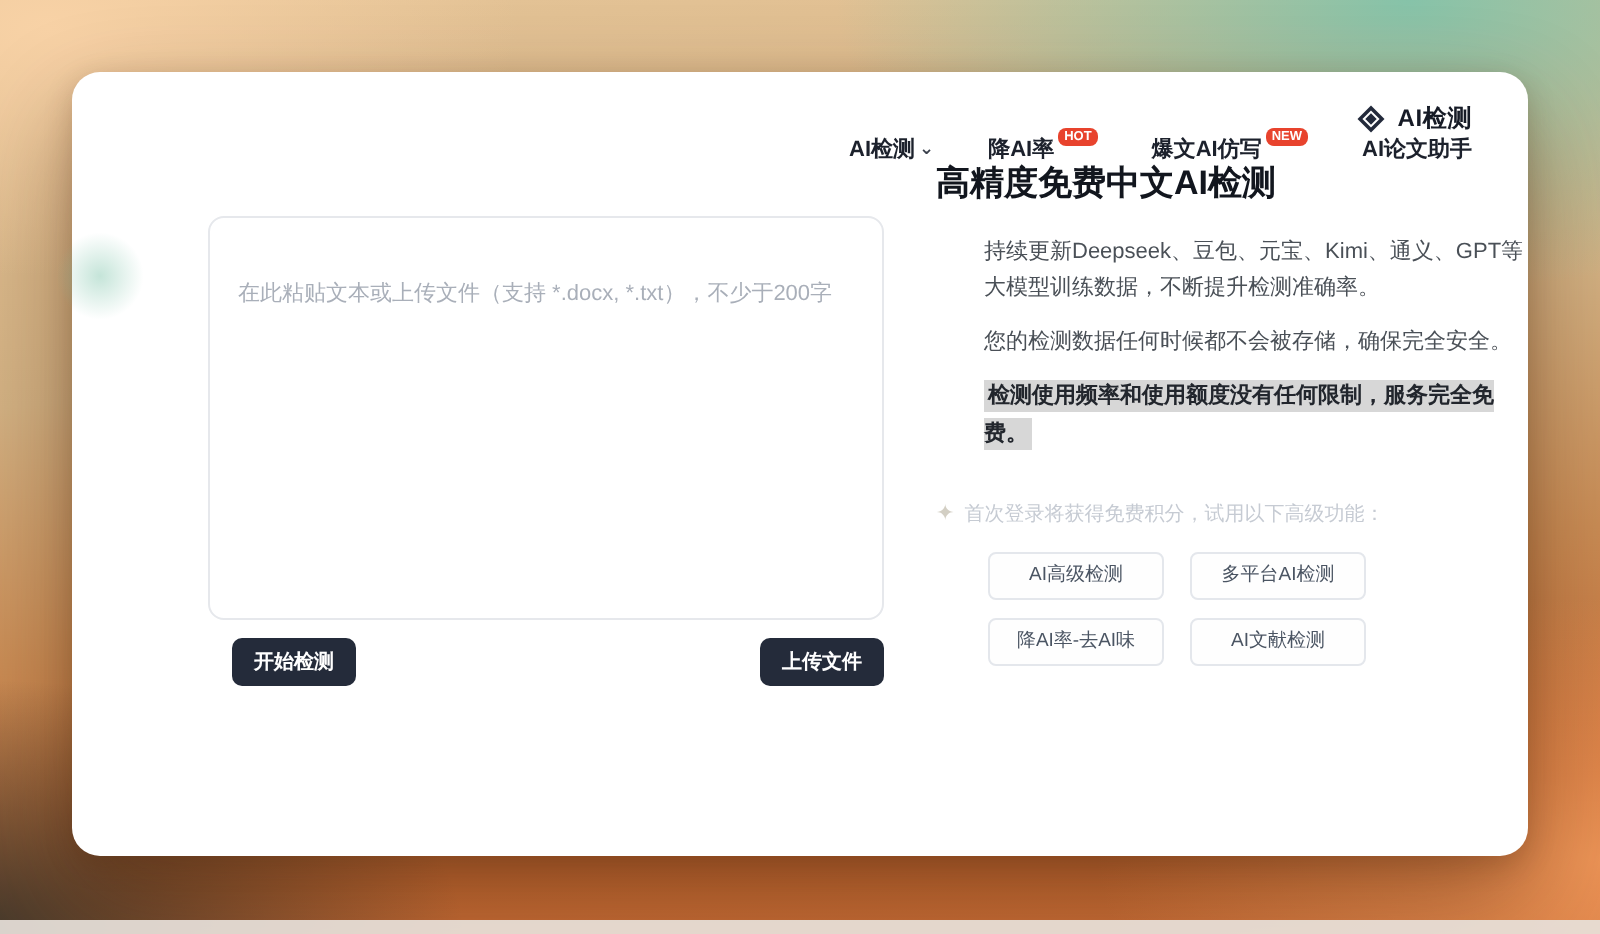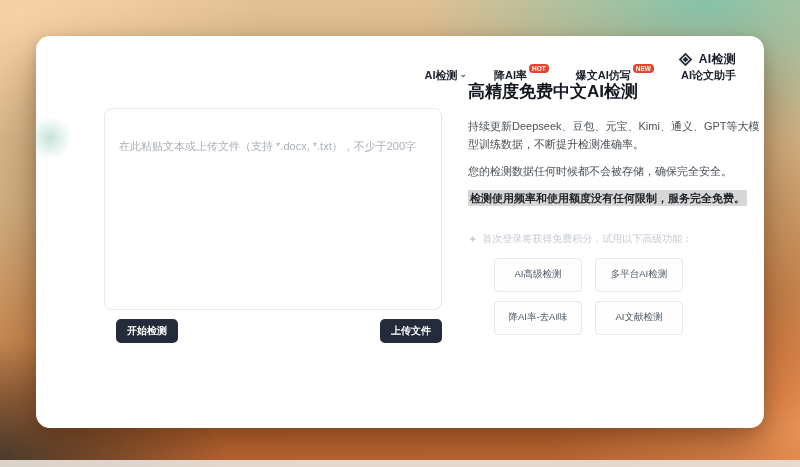--- a/index.html
+++ b/index.html
@@ -65,36 +65,36 @@
   }
   .dark-btn {
     background: #242b3a; color: #ffffff; border: none; border-radius: 5px;
     font-size: 10px; font-weight: 600; padding: 5px 11px; cursor: pointer;
     font-family: "Liberation Sans", "DejaVu Sans", sans-serif;
   }
   .dark-btn.start { margin-left: 12px; }
   
   .right-panel { position: absolute; left: 432px; top: 44px; width: 296px; }
   .intro-title { font-size: 17px; font-weight: 800; color: #12161e; margin-bottom: 14px; }
-  .intro-p { font-size: 11px; color: #4a5057; line-height: 1.65; margin-bottom: 9px; }
+  .intro-p { font-size: 11px; color: #4a5057; line-height: 1.65; margin-bottom: 9px; margin-left: 24px; }
   .intro-p.hl { margin-top: 2px; margin-bottom: 0; }
   .intro-p mark {
     background: #d7d7d7; color: #22262d; font-weight: 700; padding: 2px 2px;
   }
   .tip-row {
     margin-top: 24px; display: flex; align-items: center; gap: 5px;
     font-size: 10px; color: #c6cbd3;
   }
   .sparkle { color: #d3cfc4; font-size: 11px; line-height: 10px; }
   .feature-grid {
     margin-top: 12px; margin-left: 26px;
     display: grid; grid-template-columns: 88px 88px; column-gap: 13px; row-gap: 9px;
   }
   .feature-btn {
-    height: 34px; font-size: 9.5px; color: #4b5563; background: #fefefe;
+    height: 24px; font-size: 9.5px; color: #4b5563; background: #fefefe;
     border: 1px solid #e4e7ec; border-radius: 4px; cursor: pointer;
     font-family: "Liberation Sans", "DejaVu Sans", sans-serif;
     display: flex; align-items: center; justify-content: center; white-space: nowrap;
   }
 </style>
 </head>
 <body>
 
 <div class="stage">
   <div class="card">

